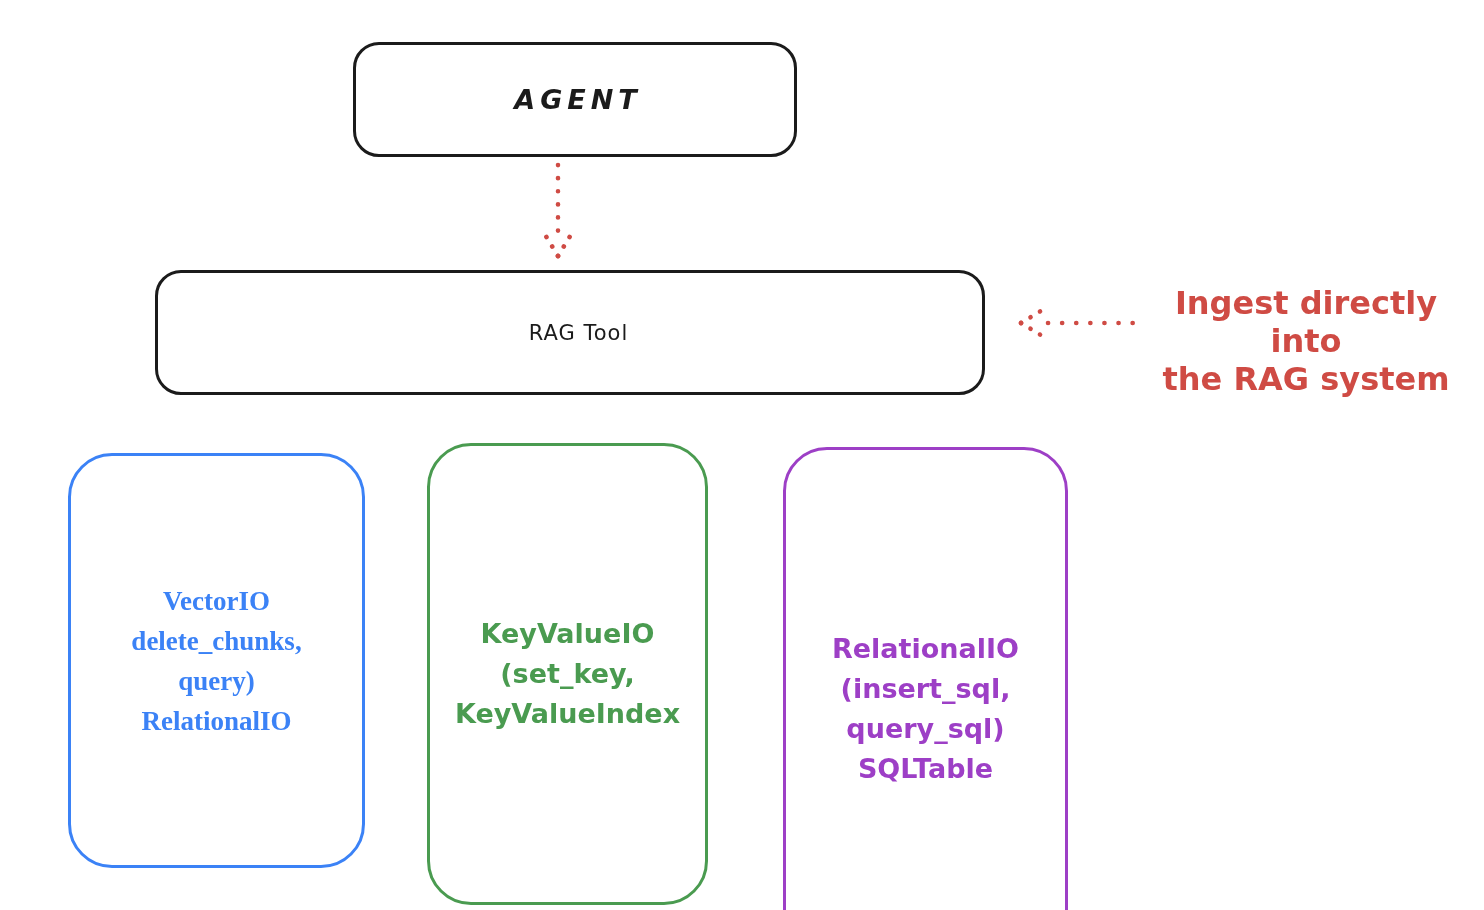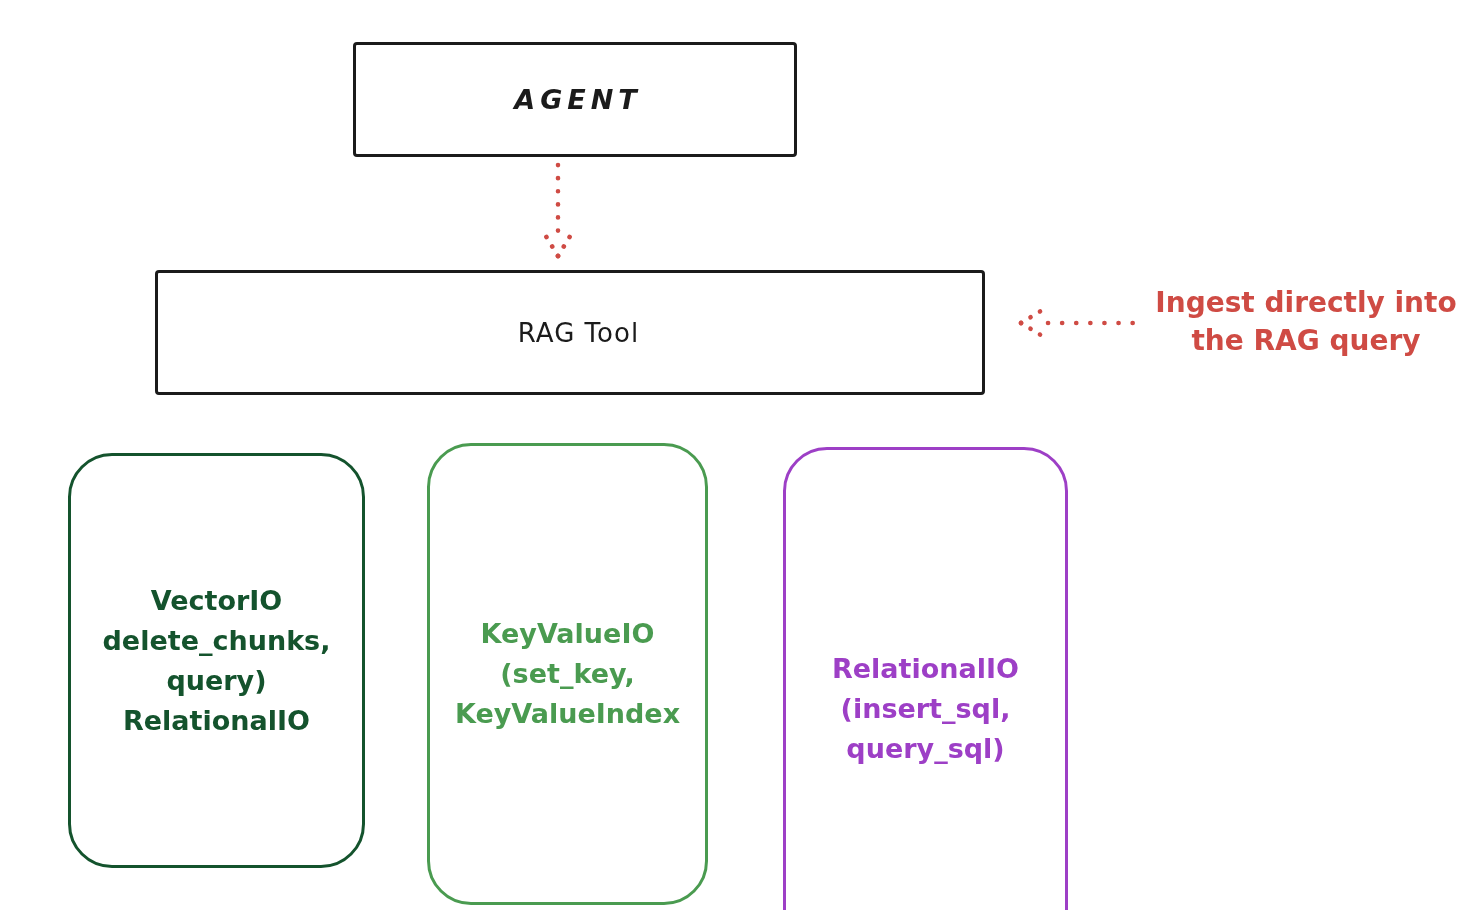--- a/index.html
+++ b/index.html
@@ -15,32 +15,32 @@
     position: absolute;
     box-sizing: border-box;
     display: flex;
     align-items: center;
     justify-content: center;
     background: #ffffff;
   }
   
   .ink-box {
     border: 3.5px solid currentColor;
-    border-radius: 4px;
+    border-radius: 26px;
     padding-left: 6px;
   }
   .agent-box   { left: 353px; top: 42px;  width: 444px; height: 115px; }
   .agent-label {
     font-size: 27px;
     font-weight: bold;
     font-style: italic;
     letter-spacing: 5px;
   }
   .rag-box     { left: 155px; top: 270px; width: 830px; height: 125px; }
-  .rag-label   { font-size: 26px; letter-spacing: 1px; margin-left: 11px; }
+  .rag-label   { font-size: 21px; letter-spacing: 1px; margin-left: 11px; }
 
   
   .backend-box {
     border: 3.5px solid currentColor;
     border-radius: 44px;
     flex-direction: column;
     text-align: center;
     font-size: 27px;
     font-weight: 600;
     line-height: 40px;
@@ -51,21 +51,21 @@
   .index-label { display: block; }
   .title-line  { display: block; }
 
   
   .annotation-text {
     position: absolute;
     left: 1138px;
     top: 284px;
     width: 336px;
     text-align: center;
-    font-size: 28px;
+    font-size: 32px;
     font-weight: 600;
     line-height: 38px;
   }
   .arrow-svg { position: absolute; overflow: visible; }
   .arrow-down  { left: 536px;  top: 162px; }
   .arrow-left  { left: 1014px; top: 303px; }
   .dotted {
     fill: none;
     stroke: currentColor;
     stroke-width: 4.6;
@@ -92,35 +92,36 @@
   </div>
 
   <svg class="arrow-svg arrow-left" width="126" height="40" viewBox="0 0 126 40" style="color: rgb(207, 75, 68);">
     <path class="dotted" d="M34 20 L122 20" stroke-dasharray="0.1 14"></path>
     <path class="dotted" d="M7 20 L30 6" stroke-dasharray="0.1 11"></path>
     <path class="dotted" d="M7 20 L30 34" stroke-dasharray="0.1 11"></path>
   </svg>
 
   <div class="annotation-text" style="color: rgb(207, 75, 68);">
     <span class="title-line">Ingest directly into</span>
-    <span class="title-line">the RAG query</span>
+    <span class="title-line">the RAG system</span>
   </div>
 
-  <div class="box backend-box vector-box" style="color: #14532d;">
+  <div class="box backend-box vector-box" style="color: #3b82f6; font-family: Liberation Serif, serif;">
     <span class="title-line">VectorIO</span>
     <span class="title-line">delete_chunks,</span>
     <span class="title-line">query)</span>
     <span class="index-label">RelationalIO</span>
   </div>
 
   <div class="box backend-box keyvalue-box" style="color: rgb(74, 155, 80);">
     <span class="title-line">KeyValueIO</span>
     <span class="title-line">(set_key,</span>
     <span class="index-label">KeyValueIndex</span>
   </div>
 
   <div class="box backend-box relational-box" style="color: rgb(157, 63, 198);">
     <span class="title-line">RelationalIO</span>
     <span class="title-line">(insert_sql,</span>
     <span class="title-line">query_sql)</span>
+    <span class="index-label">SQLTable</span>
   </div>
 
 </div>
 
 </body></html>

